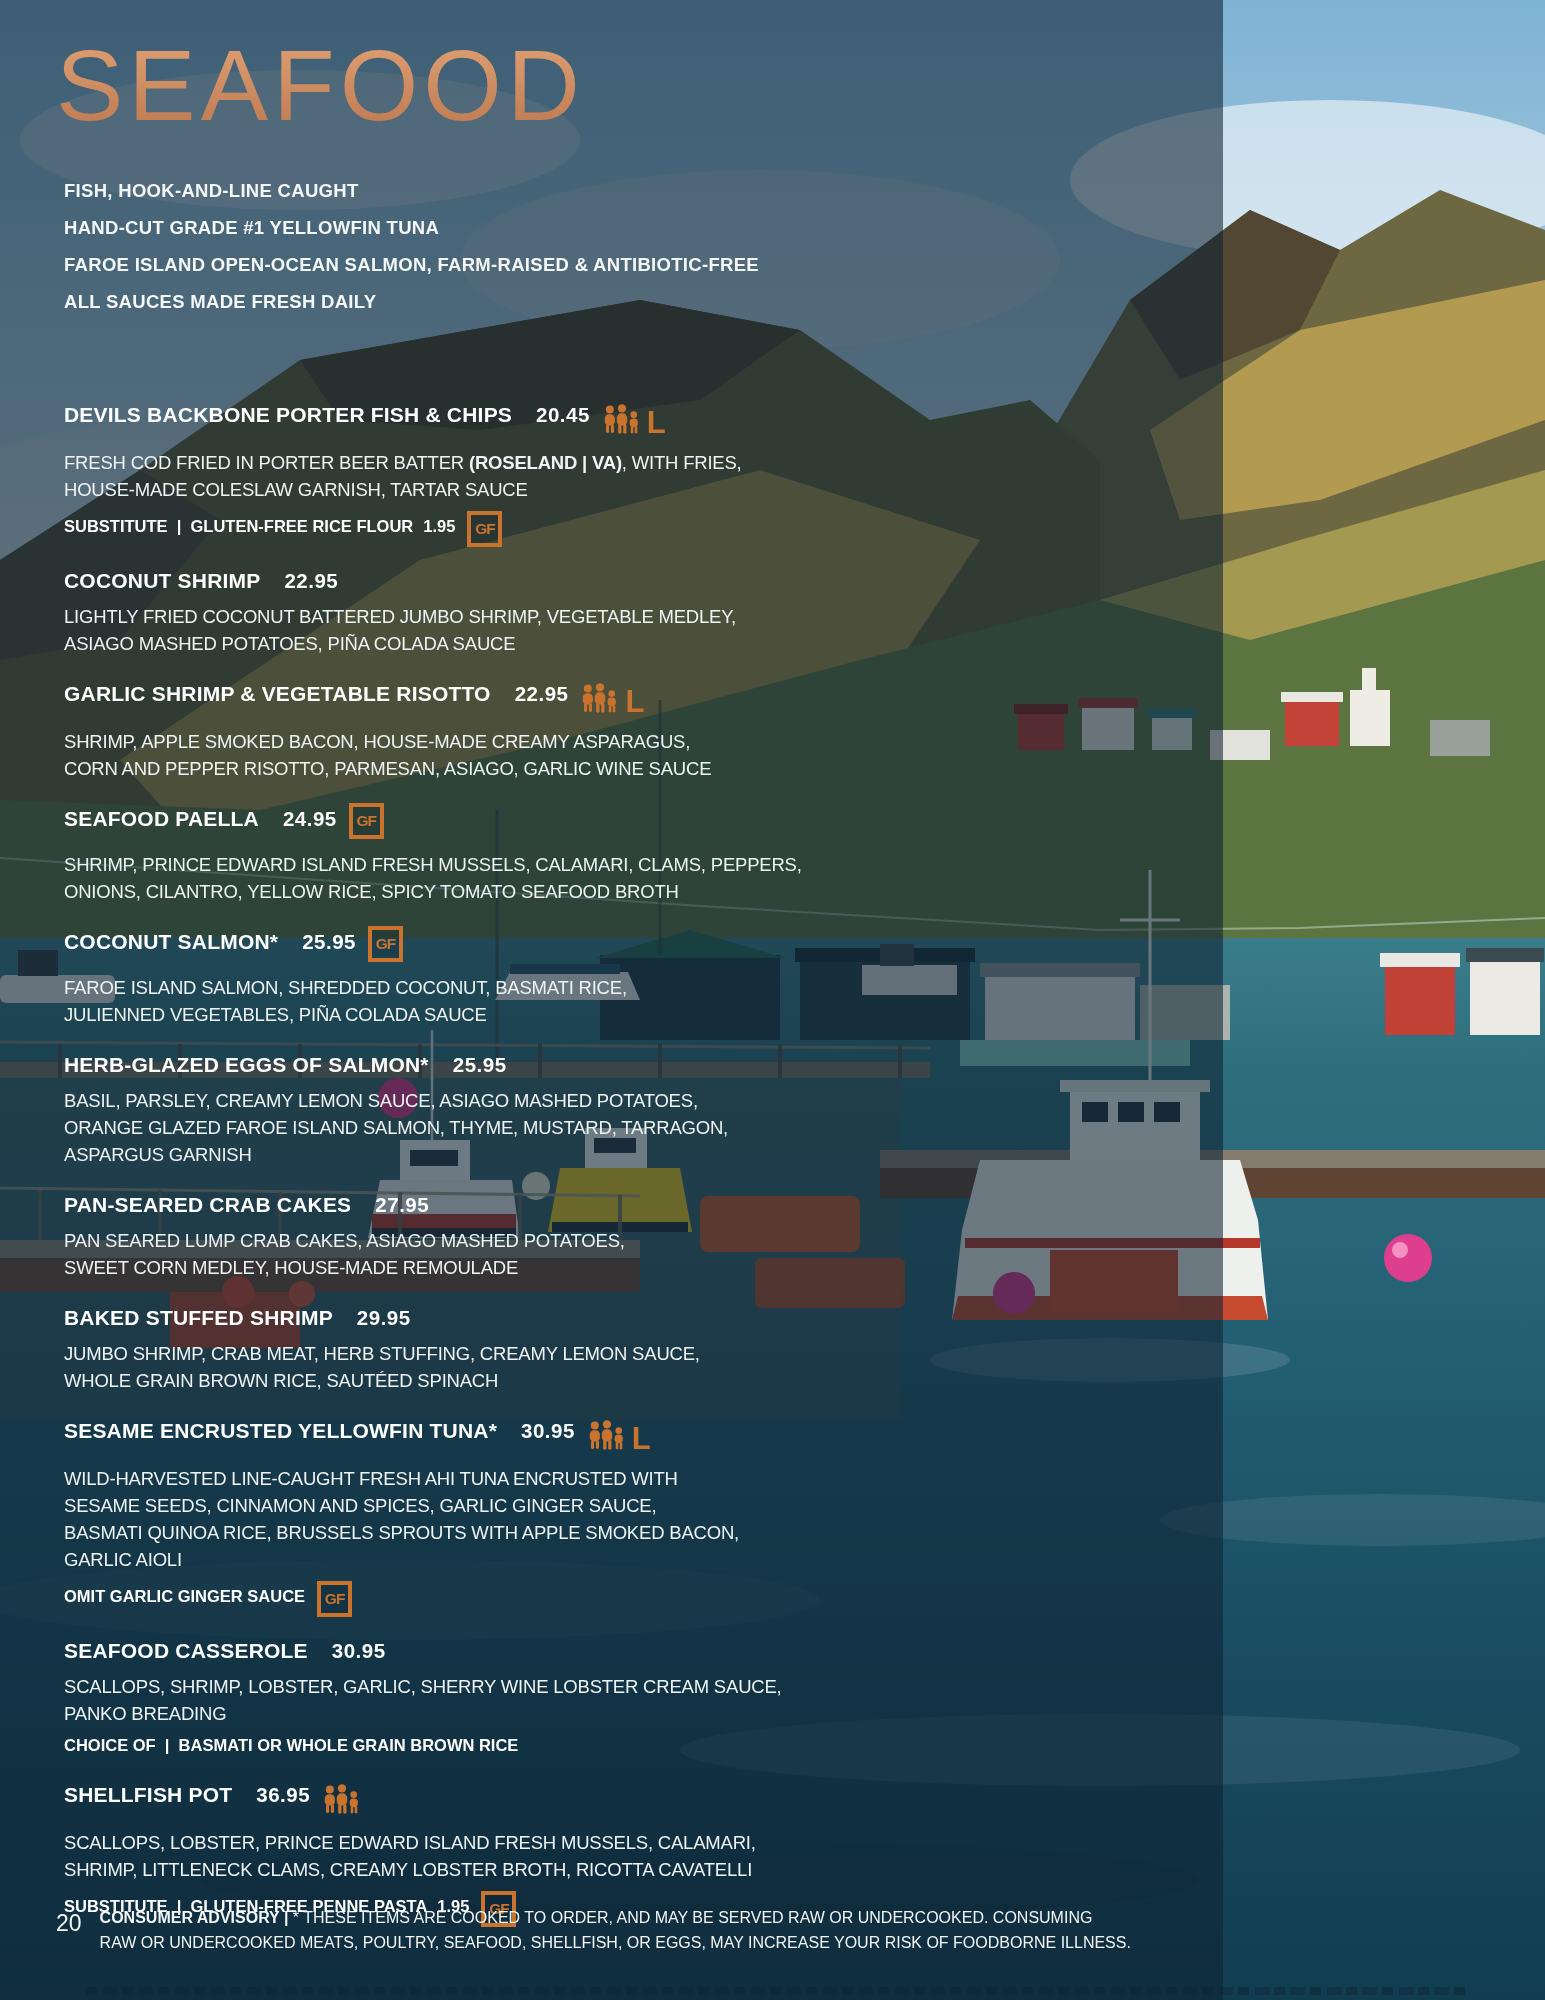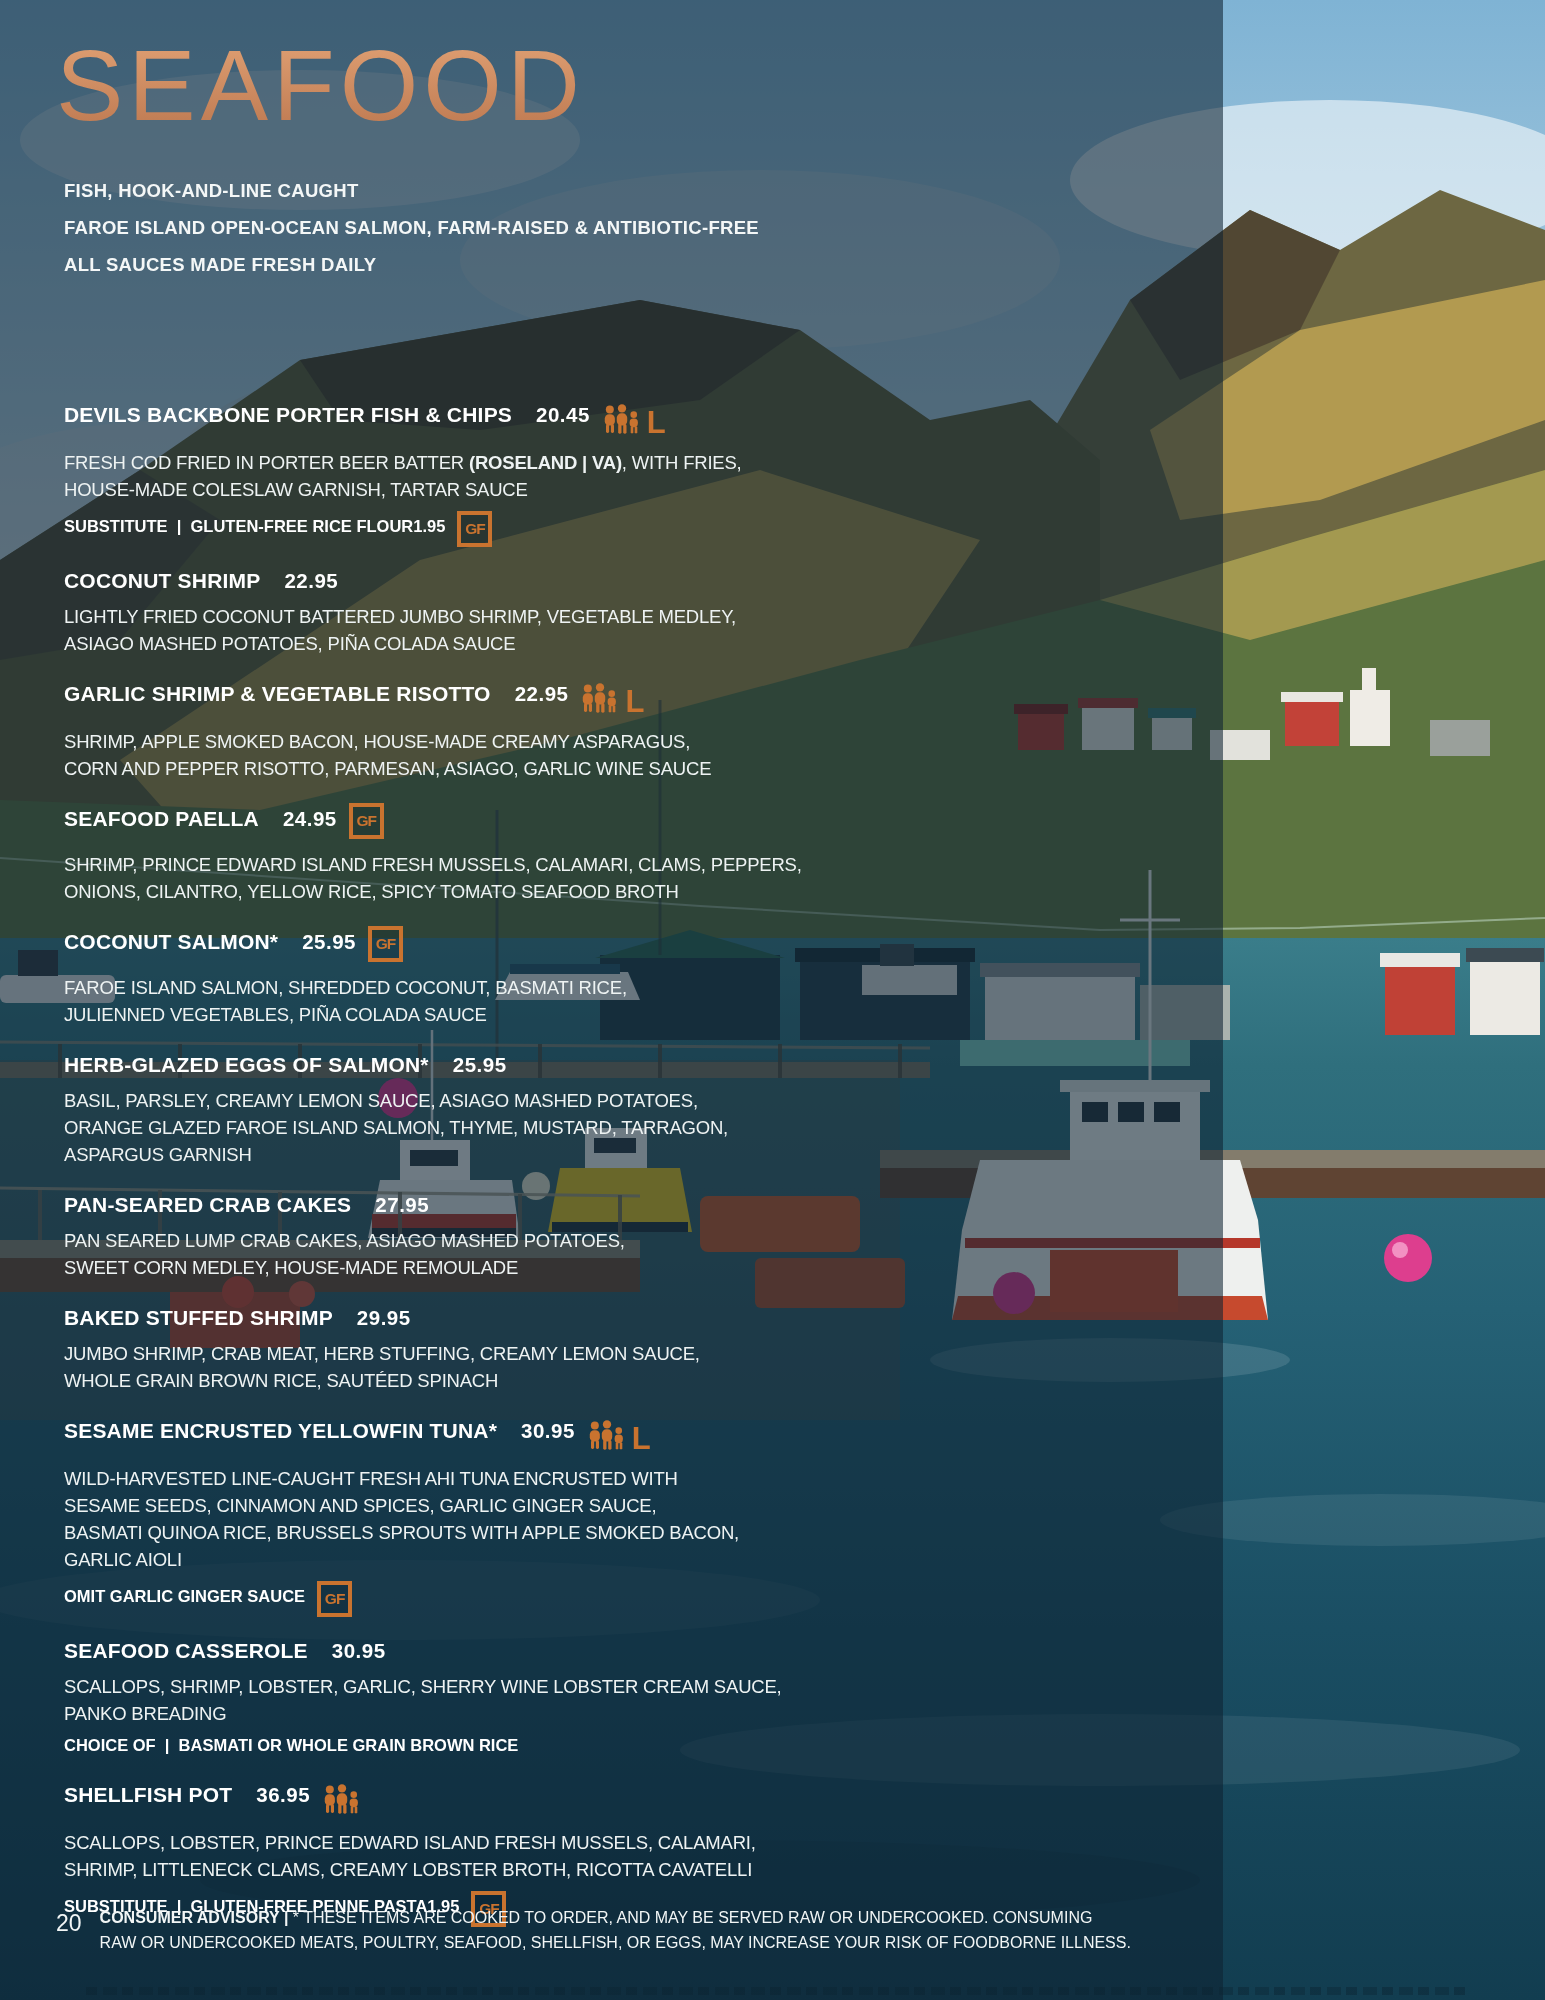--- a/index.html
+++ b/index.html
@@ -20,21 +20,21 @@
   .menu{position:absolute;left:64px;top:402px;width:740px;}
   .menu-item{margin-bottom:24px;}
   .name-row{display:flex;align-items:baseline;margin-bottom:9px;line-height:26px;white-space:nowrap;}
   .item-name{font-size:21px;font-weight:700;color:#ffffff;letter-spacing:.2px;}
   .item-price{font-size:20.5px;font-weight:700;color:#ffffff;margin-left:24px;letter-spacing:.5px;}
   .desc-line{font-size:18.5px;font-weight:400;color:#eef3f3;line-height:27px;
              letter-spacing:-.2px;white-space:nowrap;}
   .desc-line b{font-weight:700;}
   .note{margin-top:5px;font-size:16.5px;font-weight:700;color:#ffffff;line-height:26px;
         white-space:pre-wrap;display:flex;align-items:center;}
-  .note .note-price{}
+  .note .note-price{margin-left:10px;}
 
   .icn-family{margin-left:12px;align-self:center;transform:translateY(2px);}
   .icn-L{font-size:31px;font-weight:700;line-height:1;margin-left:5px;align-self:center;
          transform:translateY(1px);}
   .gf{display:inline-flex;align-items:center;justify-content:center;width:27px;height:28px;
       border-style:solid;border-width:4px;font-weight:800;font-size:15.5px;letter-spacing:-1px;
       background:rgba(8,30,40,.18);flex:0 0 auto;}
   .name-row .gf{margin-left:12px;align-self:center;transform:translateY(-3px);}
   .note .gf{margin-left:12px;transform:translateY(3px);}
 
@@ -208,20 +208,21 @@
     </g>
   </svg>
 
   <div class="overlay"></div>
 
   <div class="content">
     <h1 class="title" style="background-image: linear-gradient(rgb(226, 163, 118), rgb(187, 118, 78));">SEAFOOD</h1>
 
     <div class="intro" id="intro">
         <div class="intro-line">FISH, HOOK-AND-LINE CAUGHT</div>
+        <div class="intro-line">HAND-CUT GRADE #1 YELLOWFIN TUNA</div>
         <div class="intro-line">FAROE ISLAND OPEN-OCEAN SALMON, FARM-RAISED &amp; ANTIBIOTIC-FREE</div>
         <div class="intro-line">ALL SAUCES MADE FRESH DAILY</div>
       </div>
 
     <div class="menu" id="menu-items">
         <div class="menu-item">
           <div class="name-row">
             <span class="item-name">DEVILS BACKBONE PORTER FISH &amp; CHIPS</span>
             <span class="item-price">20.45</span>
             <span class="icn-family"><svg viewBox="0 0 46 34" width="40" height="30">

